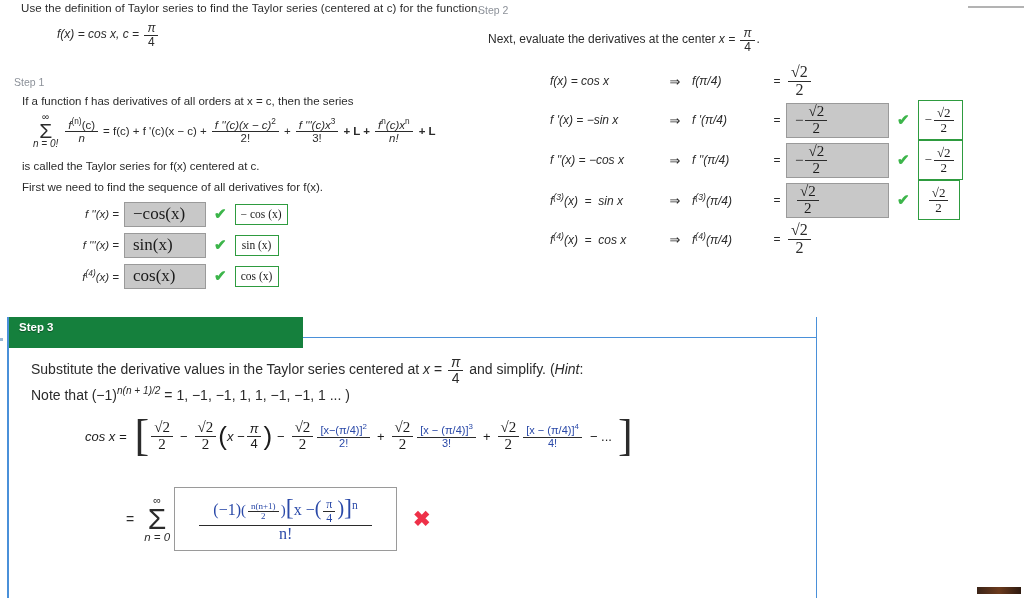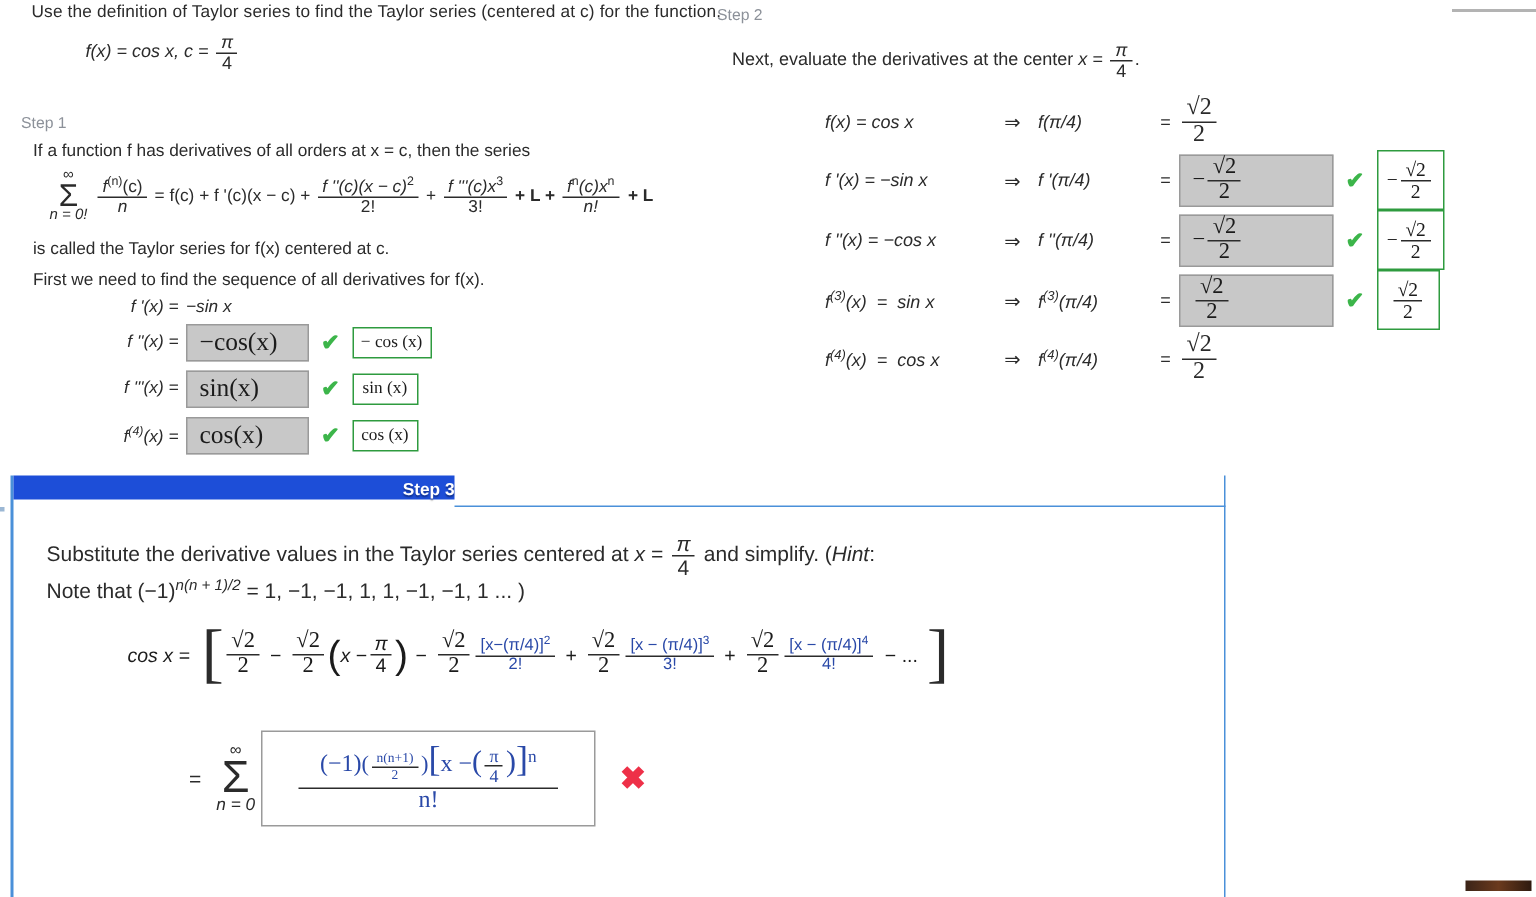--- a/index.html
+++ b/index.html
@@ -73,22 +73,22 @@
   .s2-row { display: flex; align-items: center; min-height: 38px; }
   .s2-lhs { width: 108px; white-space: nowrap; }
   .s2-arrow { width: 34px; text-align:center; font-size: 13px; }
   .s2-mid { width: 76px; white-space: nowrap; }
   .s2-eq { width: 18px; text-align:center; }
 
   
   .step3-outer { position: absolute; left: 7px; top: 317px; width: 810px; height: 281px;
                  border-left: 2px solid #4a90d9; border-right: 1px solid #4a90d9;
                  background: #fff; }
-  .step3-head { position: absolute; left: 9px; top: 317px; width: 294px; height: 16px;
-                background: #1d4ed8; text-align: right; }
+  .step3-head { position: absolute; left: 9px; top: 317px; width: 294px; height: 31px;
+                background: #15803d; }
   .step3-head span { color:#fff; font-size: 11.5px; font-weight: bold;
                      line-height: 21px; padding-left: 10px; display:block;
                      text-shadow: 0 1px 1px rgba(0,0,0,.35); }
   .step3-top-border { position: absolute; left: 303px; top: 337px; width: 514px;
                       height: 1px; background: #4a90d9; }
 
   .s3-line1 { position: absolute; left: 31px; top: 355px; font-size: 14px; }
   .s3-line2 { position: absolute; left: 31px; top: 385px; font-size: 14px; }
 
   .s3-expand { position: absolute; left: 85px; top: 420px; font-size: 13px;
@@ -161,24 +161,20 @@
       <span class="num"><i>f</i><span class="sup">n</span><i>(c)x</i><span class="sup">n</span></span>
       <span class="den mi">n!</span>
     </span>
     <span style="margin-left:4px; font-weight:bold;">+ L</span>
   </div>
 
   <div class="s1-called">is called the Taylor series for  f(x)  centered at c.</div>
   <div class="s1-first">First we need to find the sequence of all derivatives for  f(x).</div>
 
   <div class="deriv-list">
-    <div class="deriv-row">
-      <span class="dlabel mi">f '(x)  =</span>
-      <span class="mi">−sin x</span>
-    </div>
 
     <div class="deriv-row with-box">
       <span class="dlabel mi">f ''(x)  =</span>
       <span class="ansbox small">
         <span>−cos(x)</span>
       </span>
       <span class="check">✔</span>
       <span class="keybox small">
         <span>− cos (x)</span>
       </span>

